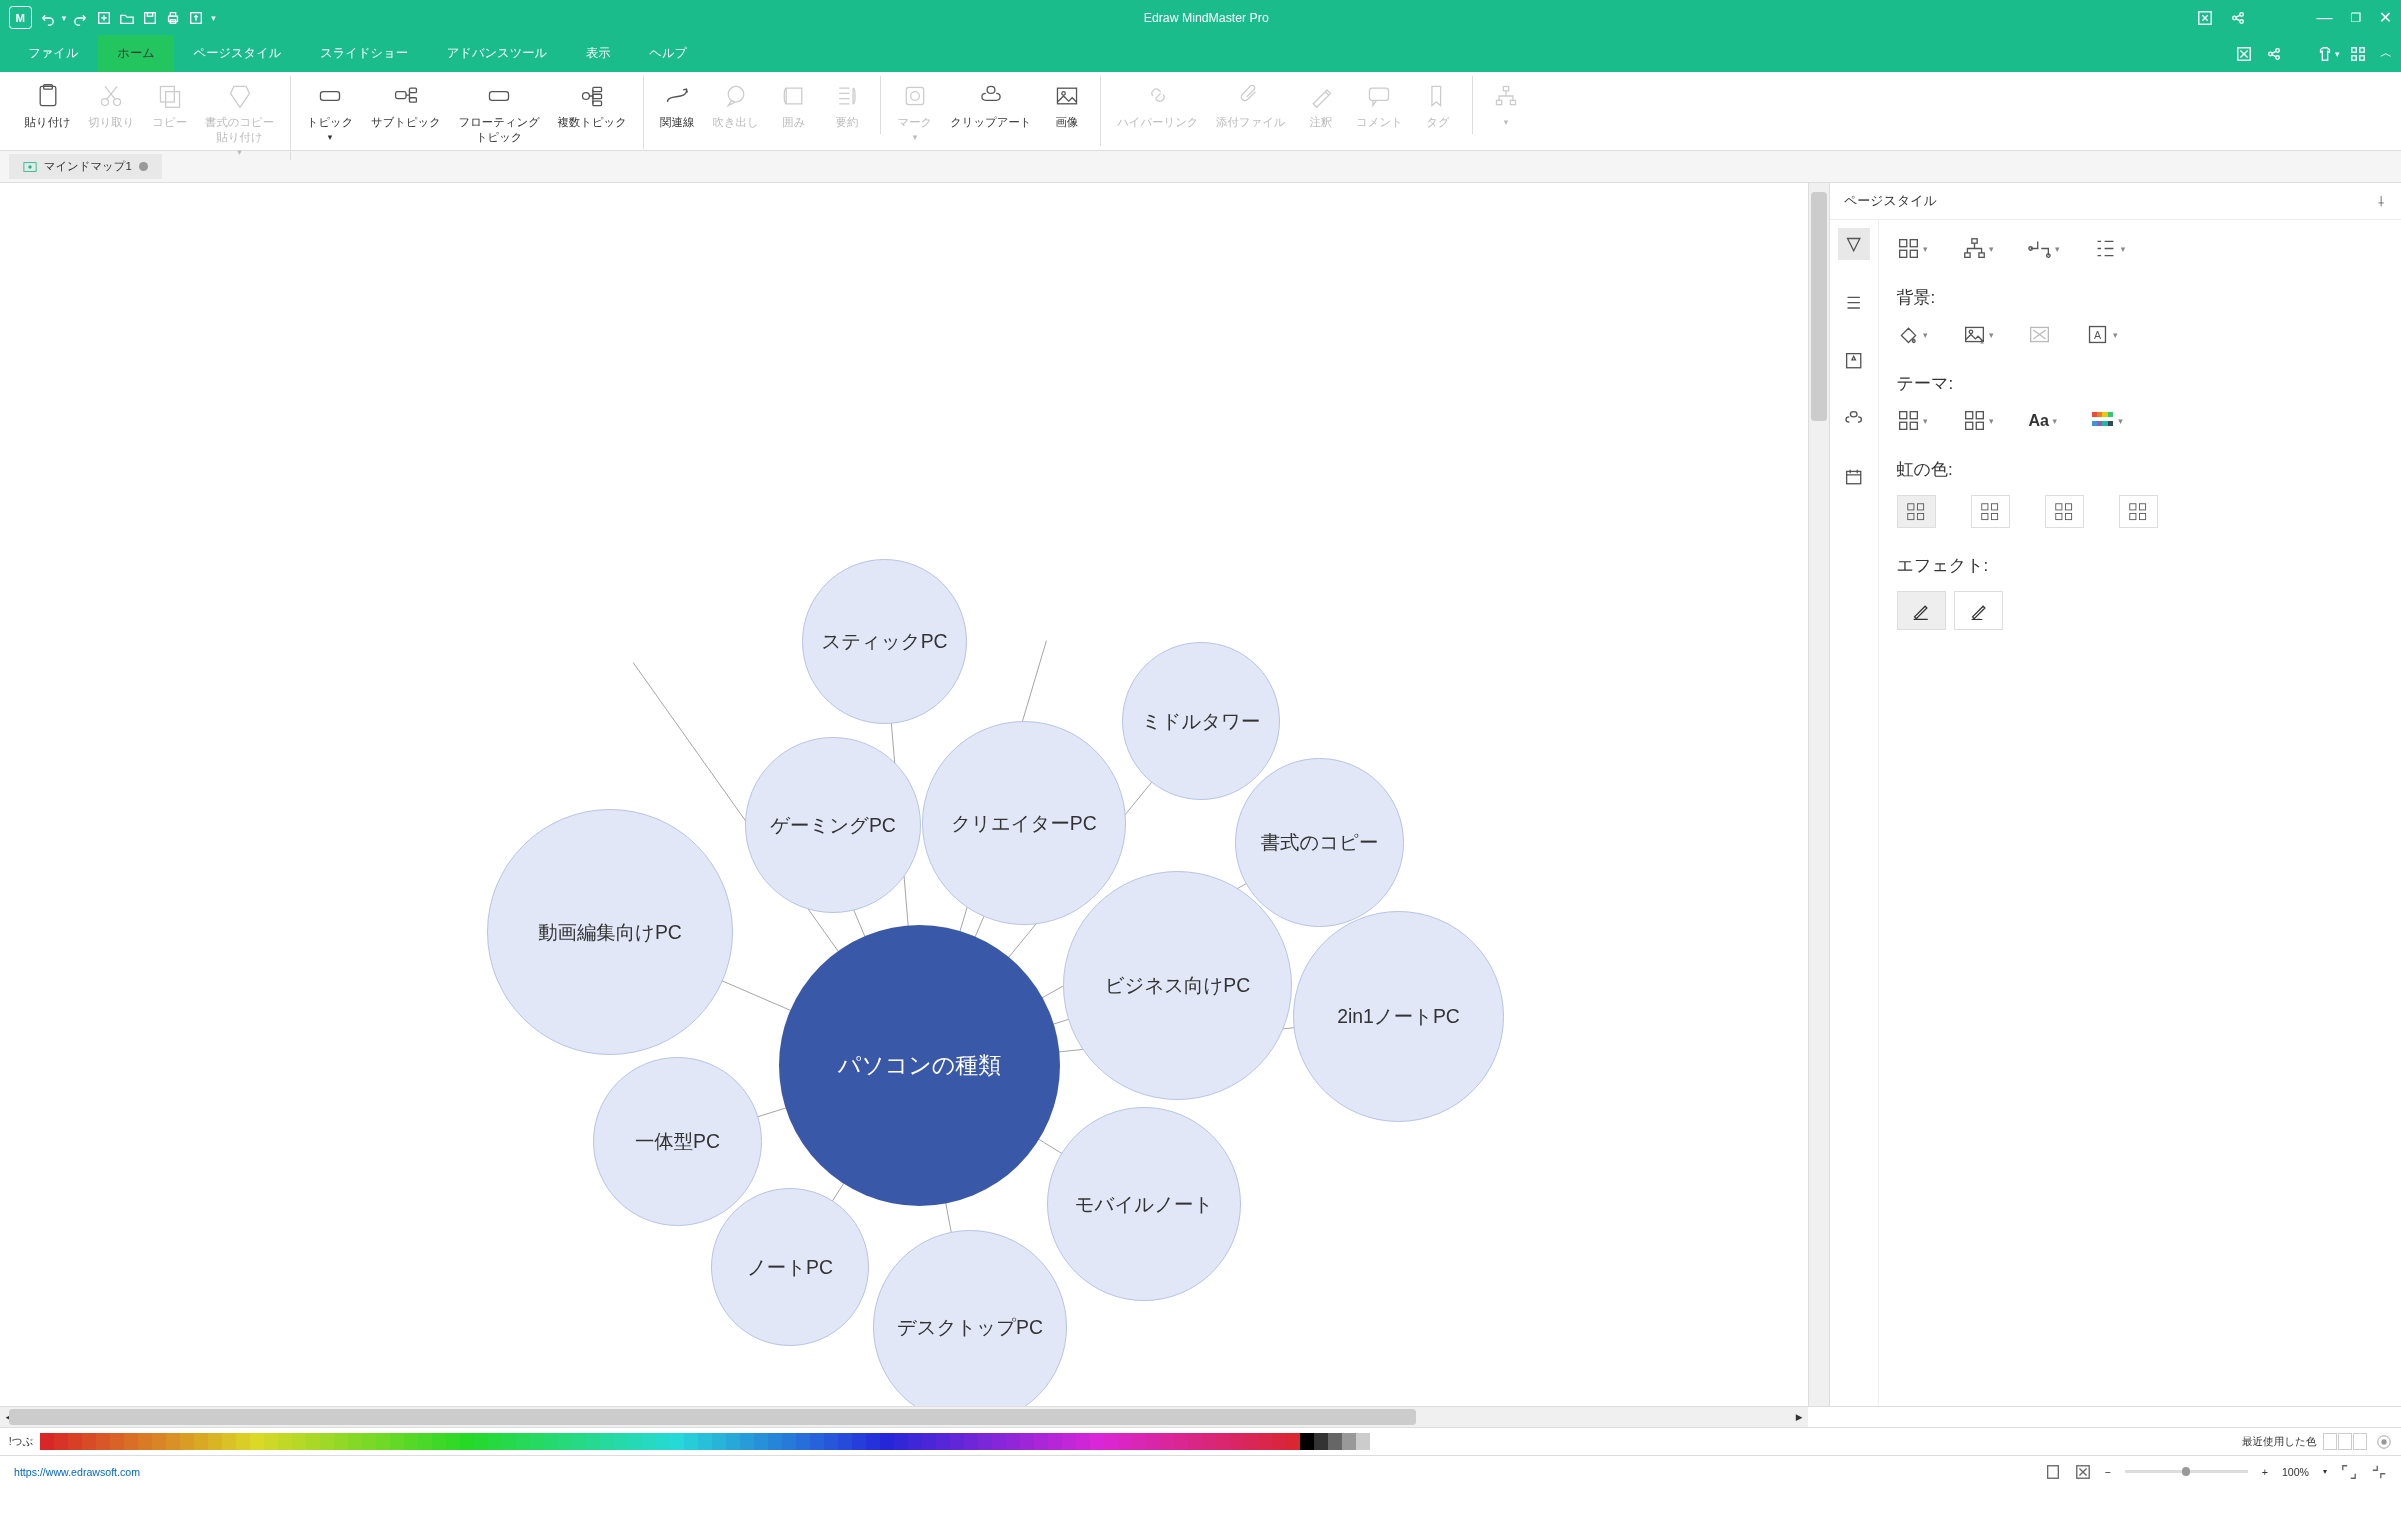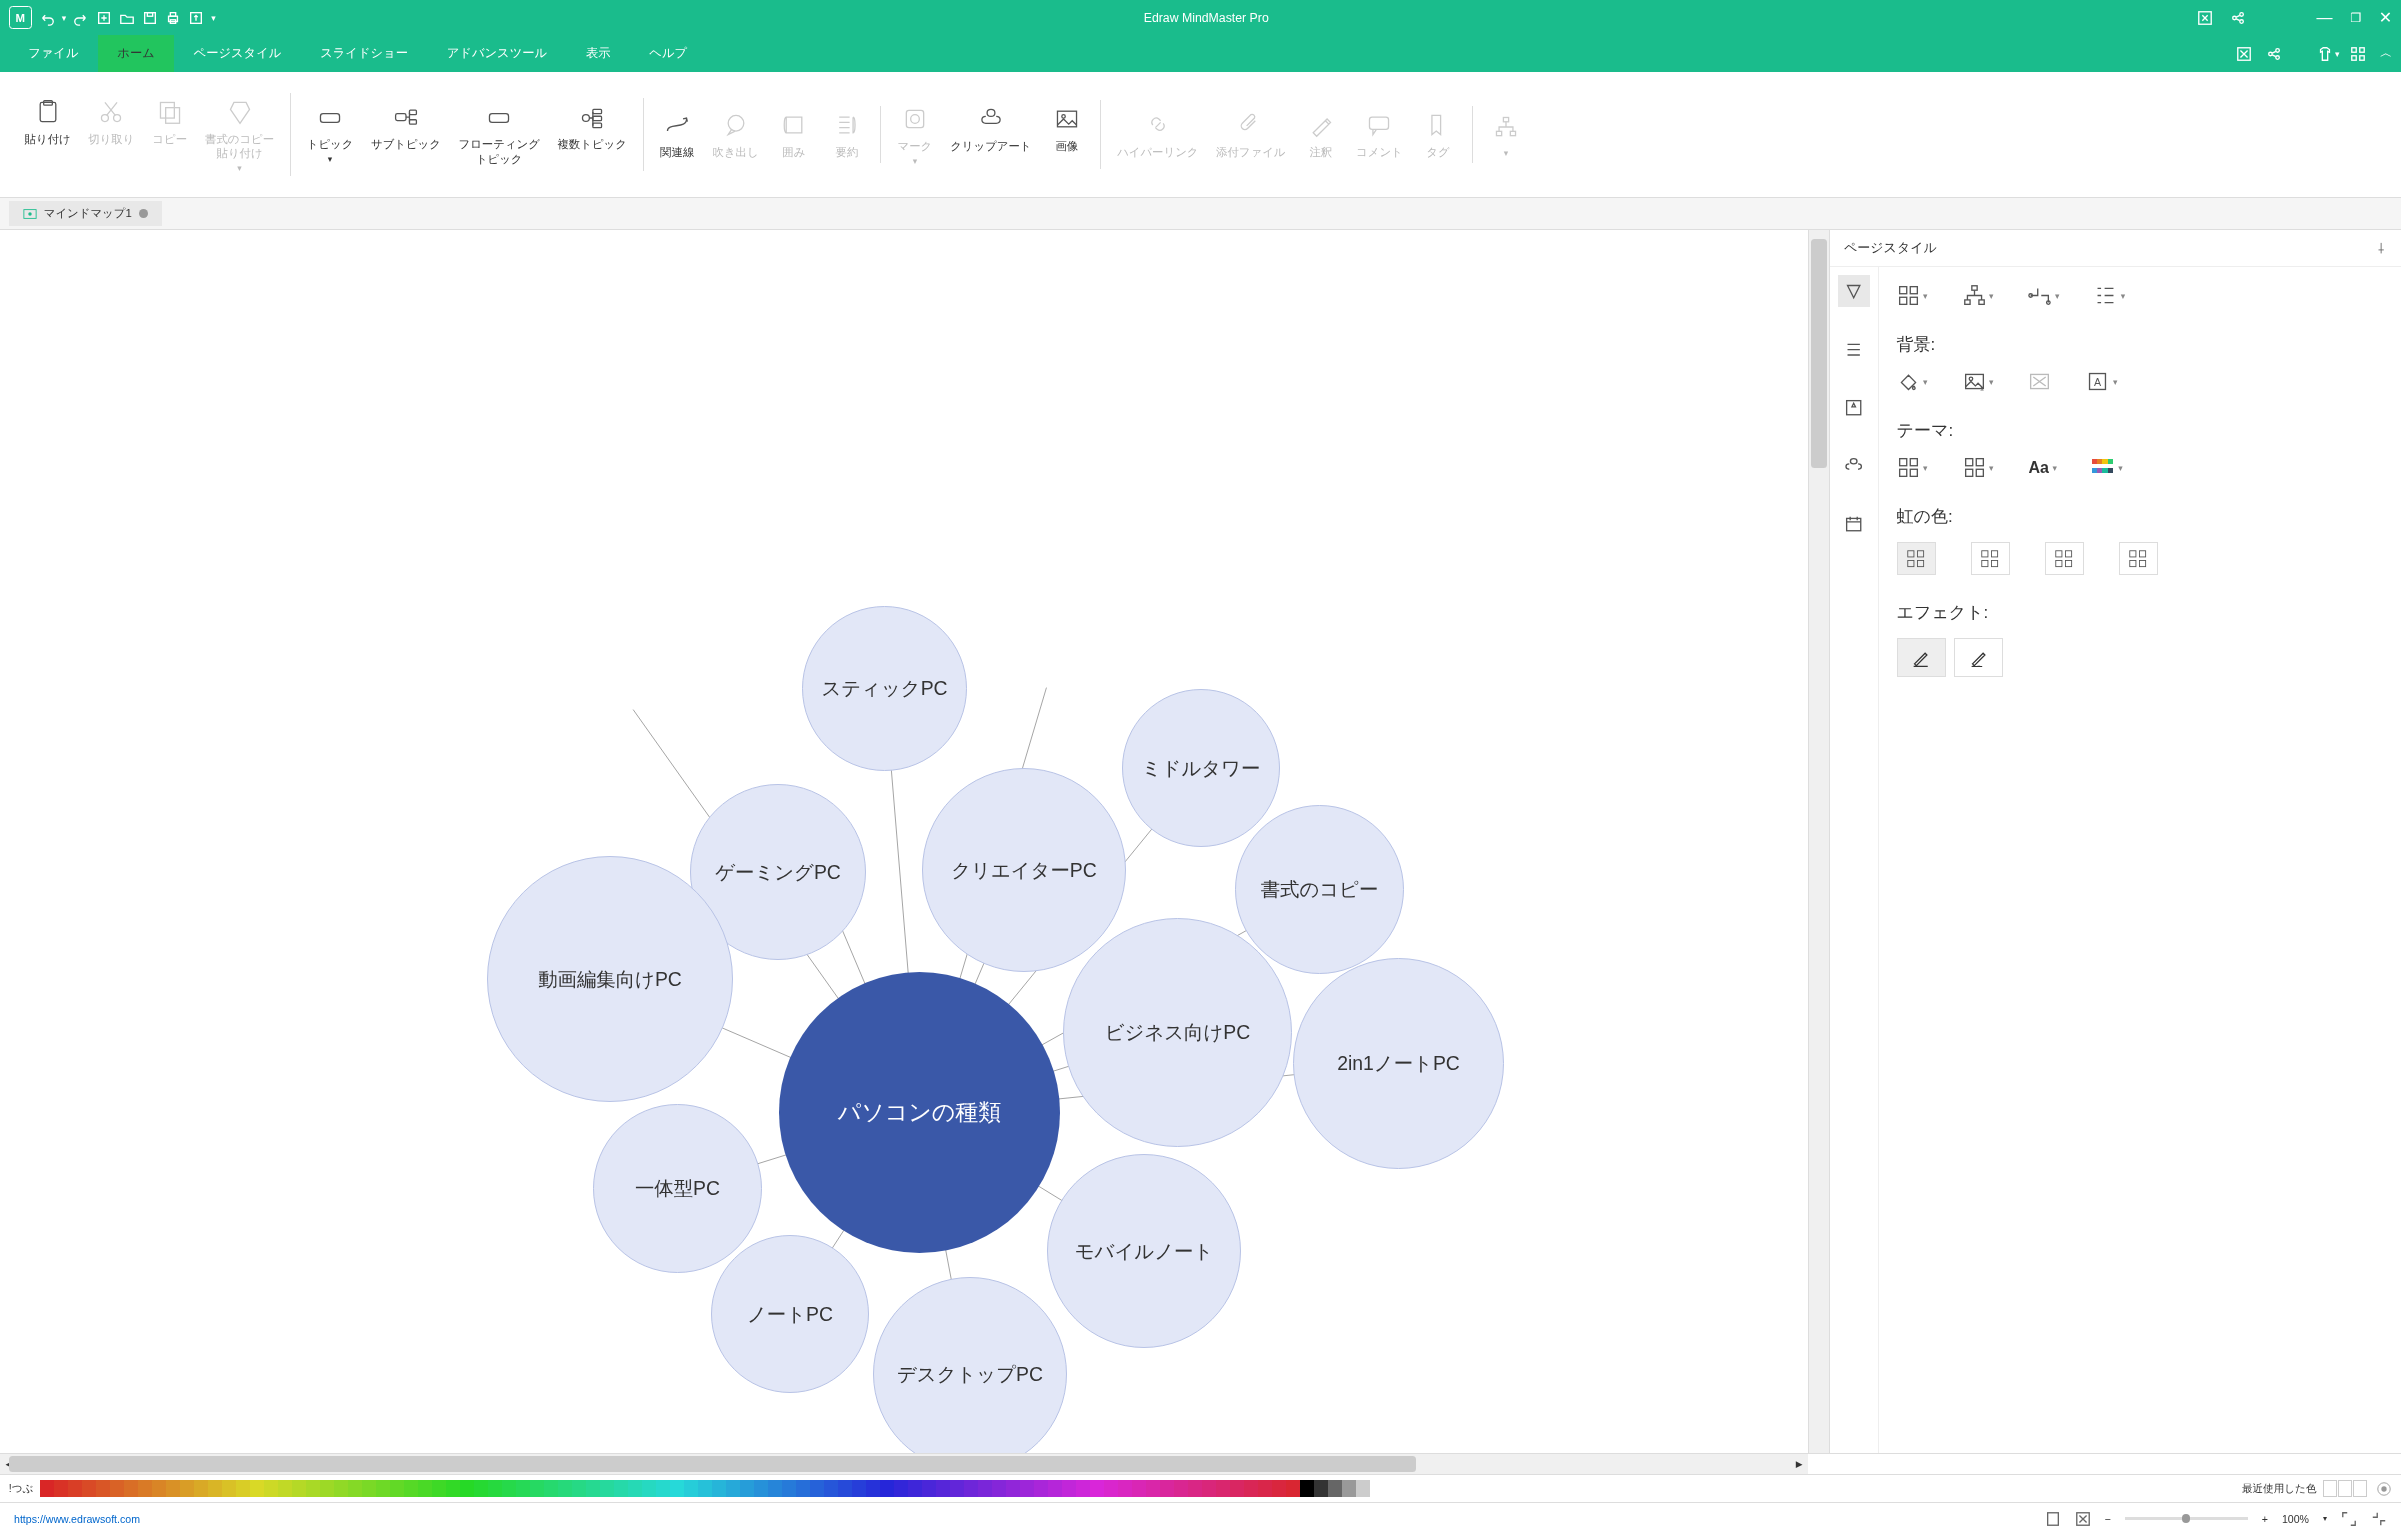--- a/index.html
+++ b/index.html
@@ -7,21 +7,21 @@
 .titlebar{background:#1abc8c;height:35px;display:flex;align-items:center;color:#fff;padding:0 8.8px}
 .titlebar .left{display:flex;align-items:center;gap:7px}
 .titlebar .center{flex:1;text-align:center;font-size:12.3px}
 .titlebar .right{display:flex;gap:17.6px;align-items:center}
 .logo{width:23px;height:23px;border:1.8px solid #fff;border-radius:3.5px;display:flex;align-items:center;justify-content:center;font-weight:bold}
 .ticon{width:16px;height:16px;stroke:#fff;fill:none;stroke-width:1.5}
 .menubar{background:#1abc8c;height:37px;display:flex;align-items:center;padding:0 8.8px;color:#fff}
 .menubar .tab{padding:0 19.4px;height:37px;display:flex;align-items:center;cursor:pointer;font-size:12.3px}
 .menubar .tab.active{background:#22c55e;color:#333}
 .menubar .spacer{flex:1}
-.ribbon{height:126px;border-bottom:0.9px solid #ddd;display:flex;align-items:center;padding:4.4px 8.8px}
+.ribbon{height:79px;border-bottom:0.9px solid #ddd;display:flex;align-items:flex-start;padding:4.4px 8.8px}
 .rgroup{display:flex;border-right:0.9px solid #ddd;padding:0 7px}
 .rbtn{display:flex;flex-direction:column;align-items:center;justify-content:flex-start;padding:3.5px 8.8px;cursor:pointer;text-align:center;font-size:11.4px;min-width:53px}
 .rbtn .ricon{height:32px;display:flex;align-items:center;justify-content:center;margin-bottom:3.5px}
 .rbtn .ricon svg{width:26px;height:26px;stroke:#555;fill:none;stroke-width:1.5}
 .rbtn.disabled{color:#bbb}
 .rbtn.disabled .ricon svg{stroke:#ccc}
 .rbtn .lbl{line-height:1.3}
 .drop{font-size:8.8px;margin-top:1.8px}
 .docbar{height:32px;background:#f5f5f5;border-bottom:0.9px solid #ddd;display:flex;align-items:center;padding:0 8.8px}
 .doctab{background:#e8e8e8;padding:5.3px 14px;display:flex;align-items:center;gap:7px;font-size:11.4px}
@@ -388,21 +388,21 @@
         <line x1="1046" y1="1004" x2="1338" y2="912"></line>
         <line x1="1046" y1="1004" x2="1590" y2="948"></line>
         <line x1="1046" y1="1004" x2="770" y2="1090"></line>
         <line x1="1046" y1="1004" x2="1300" y2="1160"></line>
         <line x1="1046" y1="1004" x2="898" y2="1232"></line>
         <line x1="1046" y1="1004" x2="1102" y2="1300"></line>
       </svg>
     <div class="canvas" id="bubbles">
         <div class="bubble" style="left:802px;top:376px;width:165px;height:165px">スティックPC</div>
         <div class="bubble" style="left:1122px;top:459px;width:158px;height:158px">ミドルタワー</div>
-        <div class="bubble" style="left:690px;top:554px;width:176px;height:176px">ゲーミングPC</div>
+        <div class="bubble" style="left:745px;top:554px;width:176px;height:176px">ゲーミングPC</div>
         <div class="bubble" style="left:922px;top:538px;width:204px;height:204px">クリエイターPC</div>
         <div class="bubble" style="left:1235px;top:575px;width:169px;height:169px">書式のコピー</div>
         <div class="bubble" style="left:487px;top:626px;width:246px;height:246px">動画編集向けPC</div>
         <div class="bubble" style="left:1063px;top:688px;width:229px;height:229px">ビジネス向けPC</div>
         <div class="bubble" style="left:1293px;top:728px;width:211px;height:211px">2in1ノートPC</div>
         <div class="bubble" style="left:593px;top:874px;width:169px;height:169px">一体型PC</div>
         <div class="bubble" style="left:1047px;top:924px;width:194px;height:194px">モバイルノート</div>
         <div class="bubble" style="left:711px;top:1005px;width:158px;height:158px">ノートPC</div>
         <div class="bubble" style="left:873px;top:1047px;width:194px;height:194px">デスクトップPC</div>
         <div class="bubble center" style="left:779px;top:742px;width:281px;height:281px">パソコンの種類</div>

